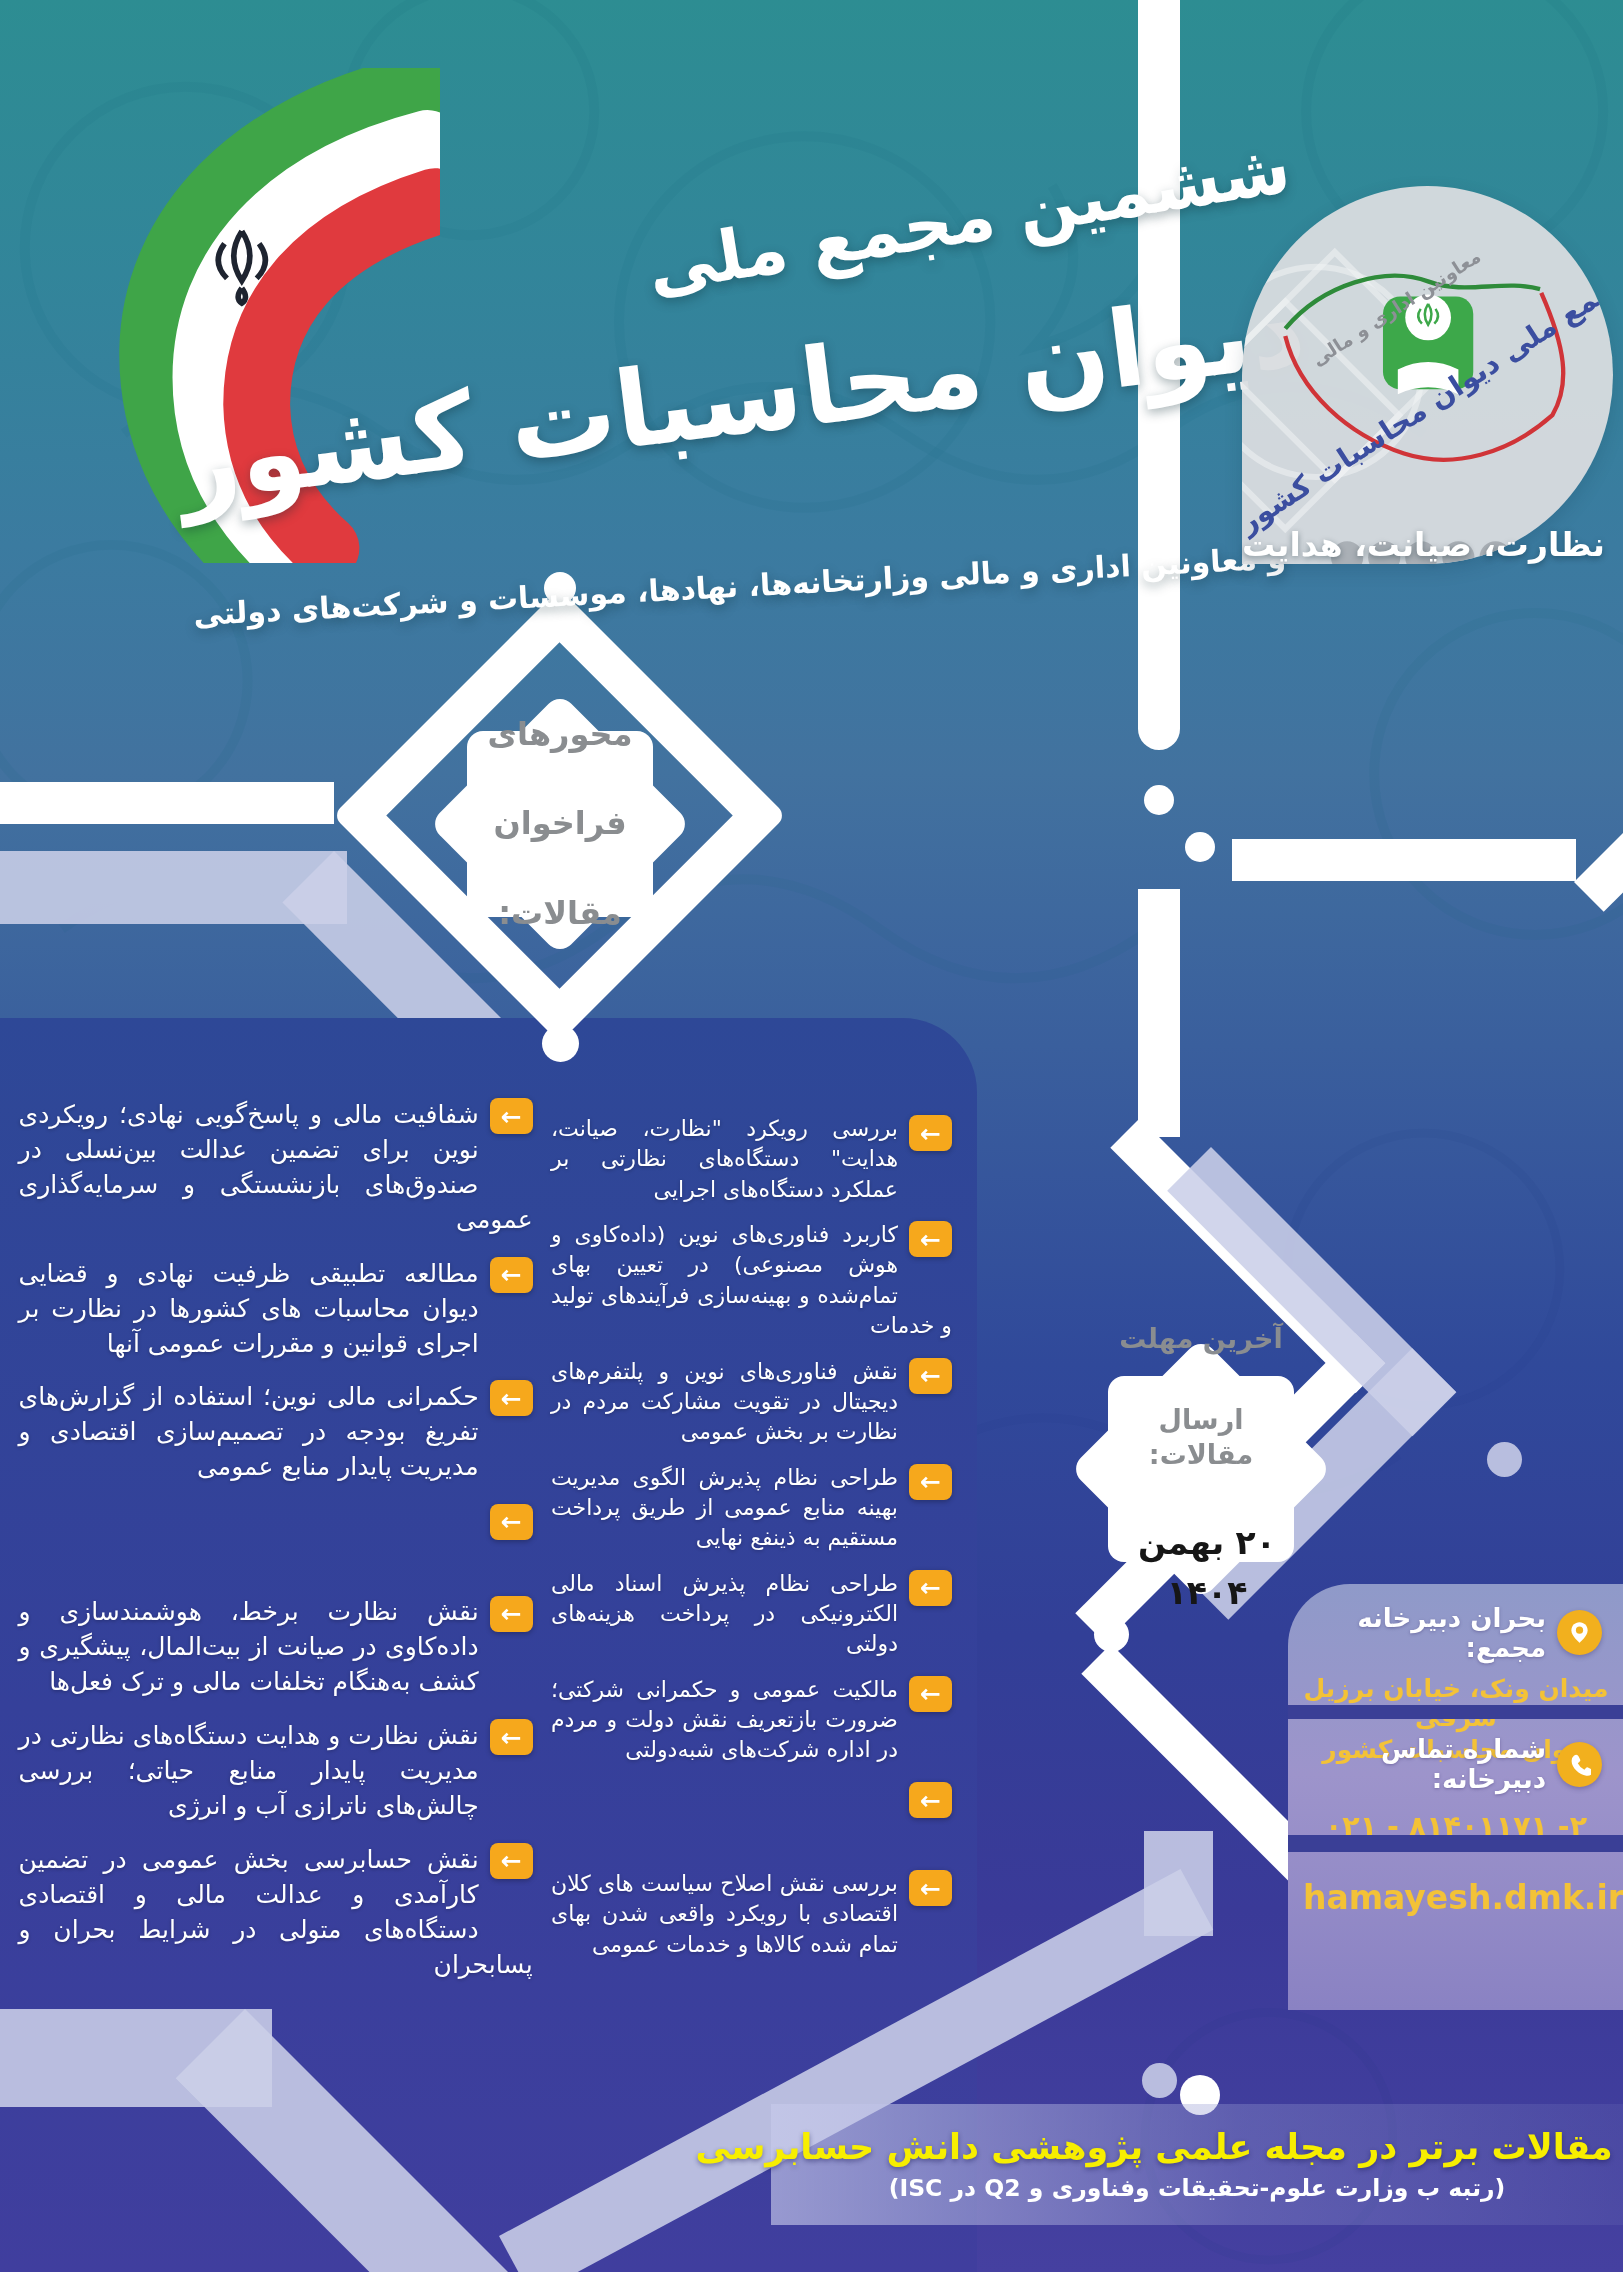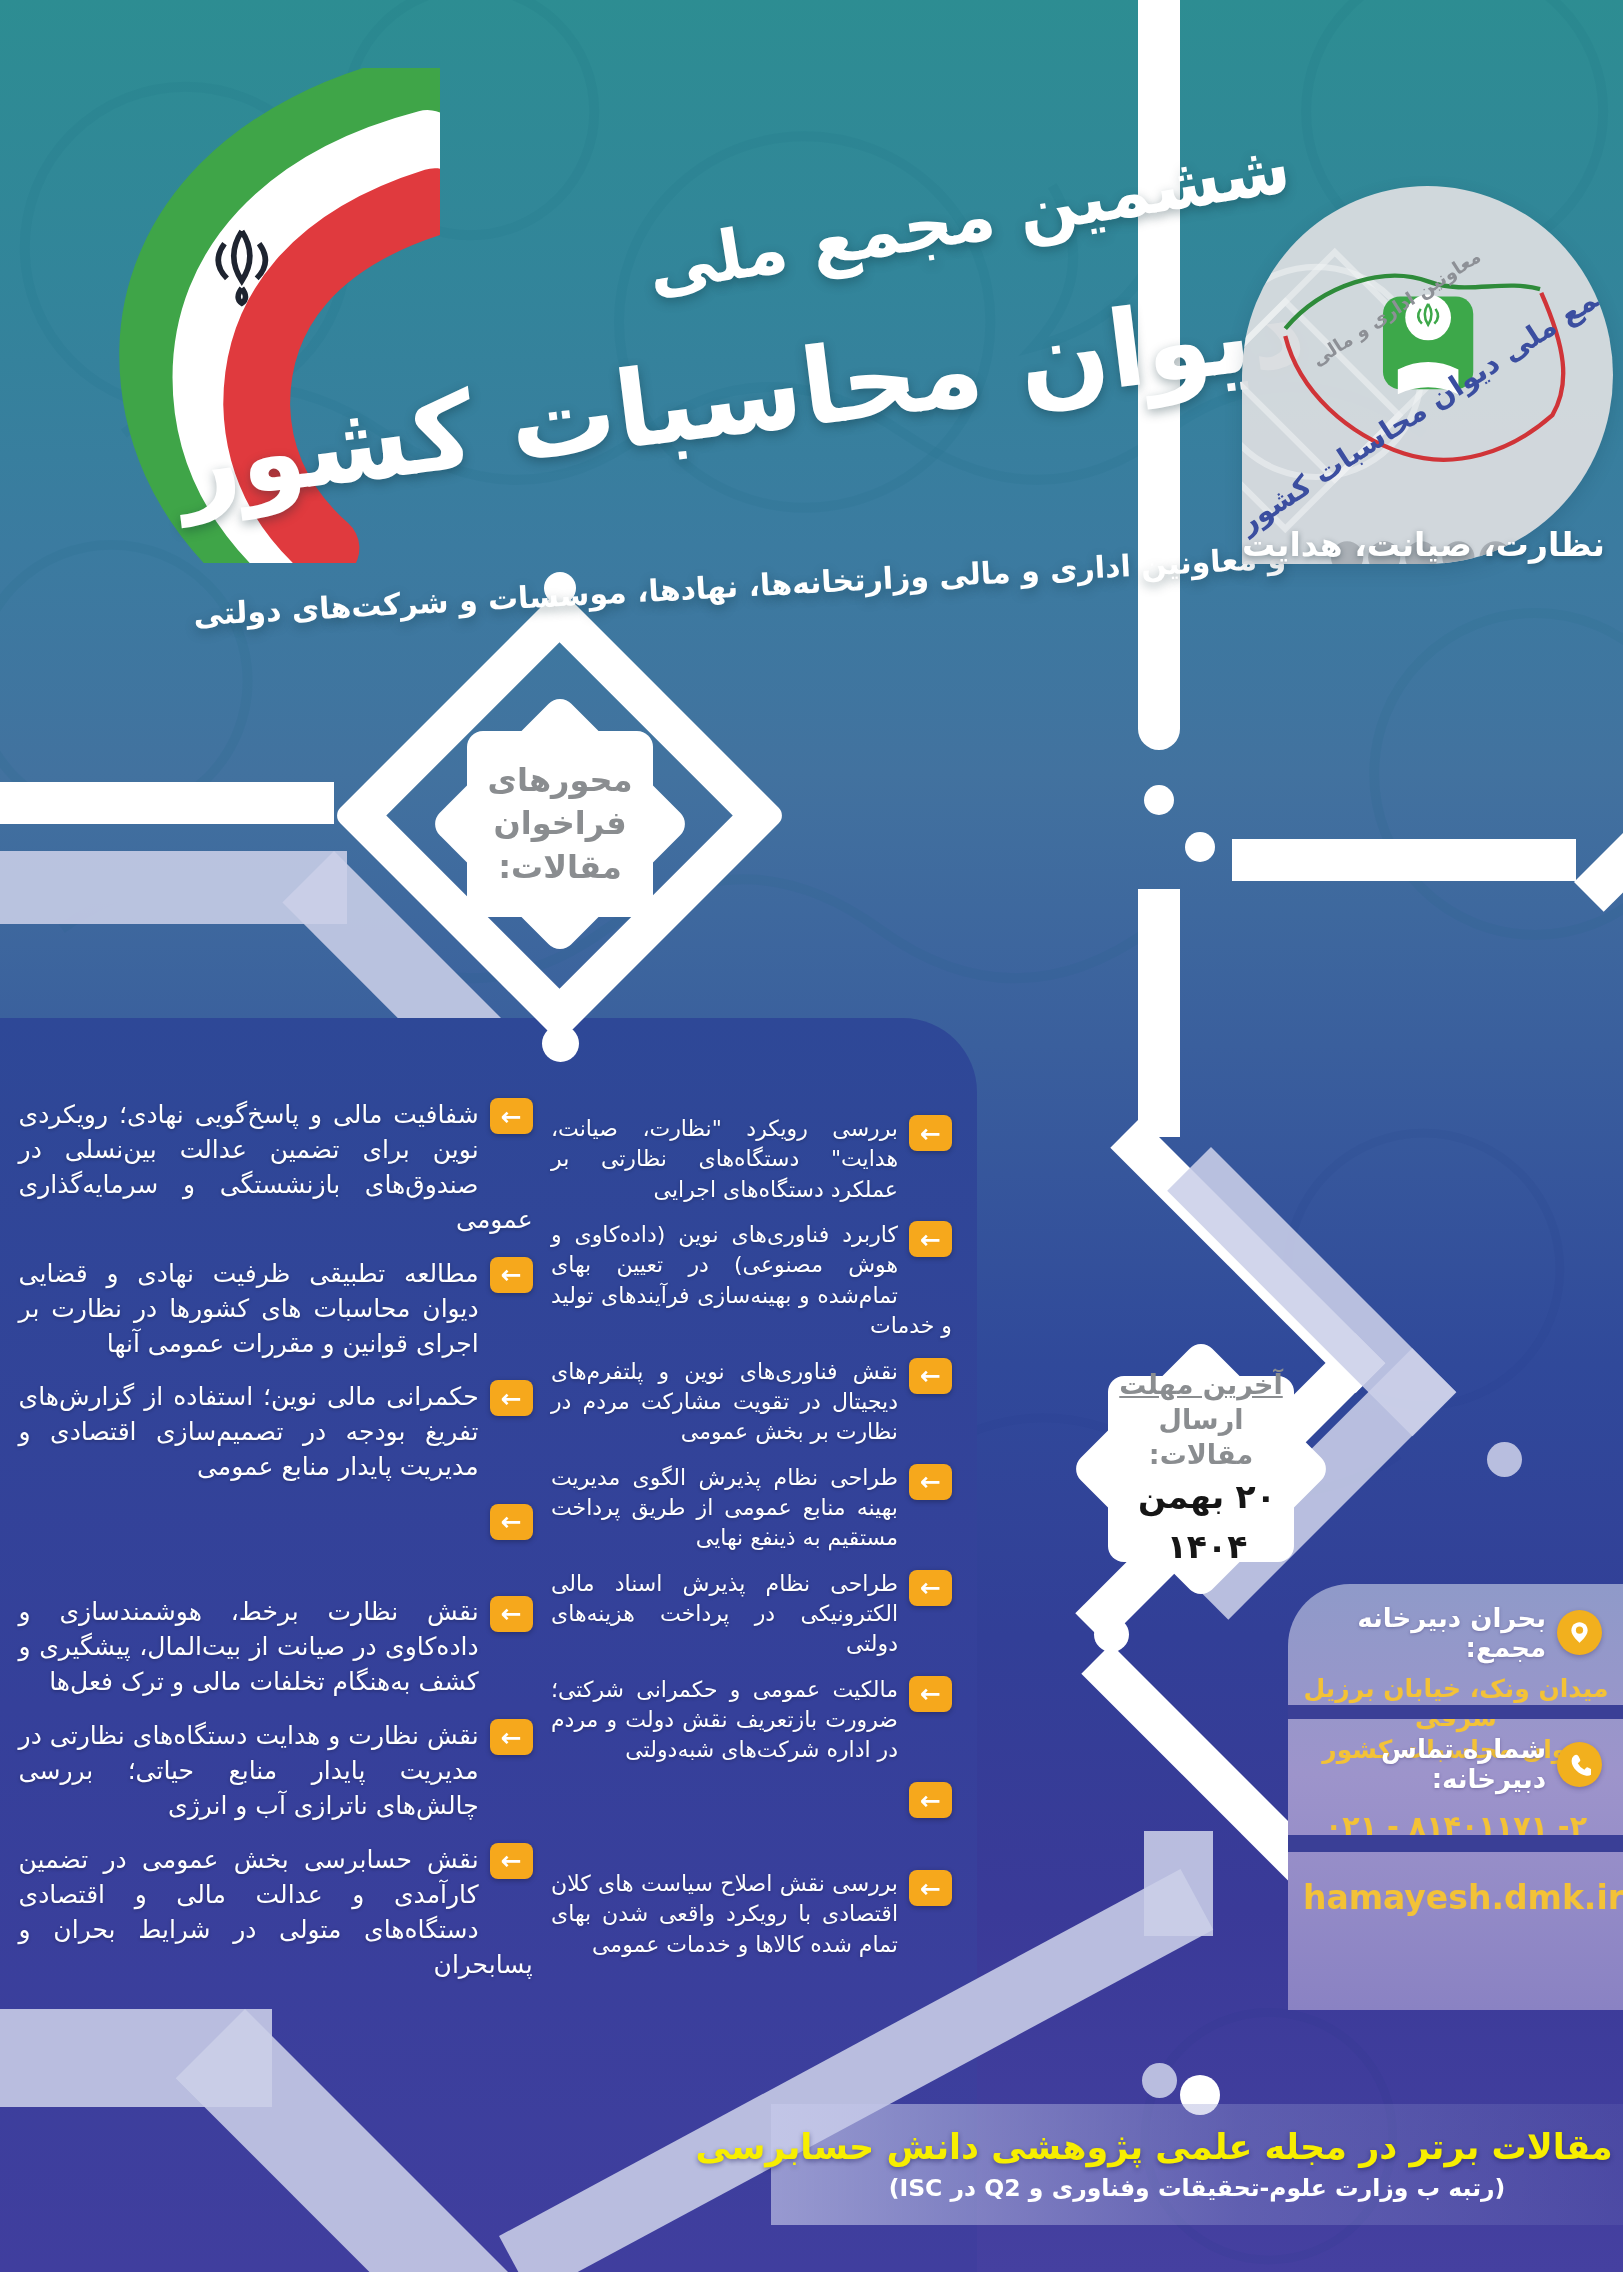--- a/index.html
+++ b/index.html
@@ -23,21 +23,21 @@
   .wp{background:#ffffff;}
   .lv{background:rgba(203,207,232,.88);}
   .dot{border-radius:50%;}
   .rot{transform-origin:0 0;}
   
   .star{width:186px;height:186px;}
   .star .sq{position:absolute;inset:0;background:#fff;border-radius:16px;}
   .star .sq.r45{transform:rotate(45deg);}
   .star .pt{position:absolute;width:8.7px;height:8.7px;background:#fff;border-radius:50%;}
   .star .txt{position:absolute;inset:0;display:flex;flex-direction:column;
-    align-items:center;justify-content:center;z-index:3;text-align:center;}
+    align-items:center;justify-content:center;z-index:3;text-align:center;gap:46px;}
   .star .gray{color:#8a8d90;font-weight:bold;}
   .star .black{color:#161616;font-weight:bold;padding-left:12px;}
   
   .t-line{color:#fff;font-weight:bold;white-space:nowrap;
     text-shadow:0 3.7px 11px rgba(10,40,50,.35);}
   
   .col{display:flex;flex-direction:column;color:#fff;}
   .bullet{position:relative;direction:rtl;}
   .chip{position:absolute;top:1.2px;right:0;width:43px;height:36px;
     background:#f6a81c;border-radius:8px;display:flex;align-items:center;
@@ -196,21 +196,21 @@
 </div>
 
 <div class="abs star" style="left:1108px;top:1376px;z-index:5;">
   <div class="sq"></div>
   <div class="sq r45"></div>
   <div class="pt" style="left:89px;top:-13.6px;"></div>
     <div class="pt" style="left:89px;top:191px;"></div>
   <div class="pt" style="left:-13.6px;top:89px;"></div>
     <div class="pt" style="left:191px;top:89px;"></div>
   <div class="txt">
-    <div class="gray" style="font-size:27px;line-height:1.3;text-decoration:underline;">آخرین مهلت</div>
+    <div class="gray" style="font-size:27px;line-height:1.3;">آخرین مهلت</div>
     <div class="gray" style="font-size:27px;line-height:1.3;">ارسال مقالات:</div>
     <div class="black" style="font-size:33px;line-height:1.5;">۲۰ بهمن ۱۴۰۴</div>
   </div>
 </div>
 
 <div class="abs col col-left" style="left:18.6px;top:1097px;width:514px;gap:18.6px;z-index:4;">
   <div class="bullet">
     <div class="chip">
         <span>←</span>
       </div>

